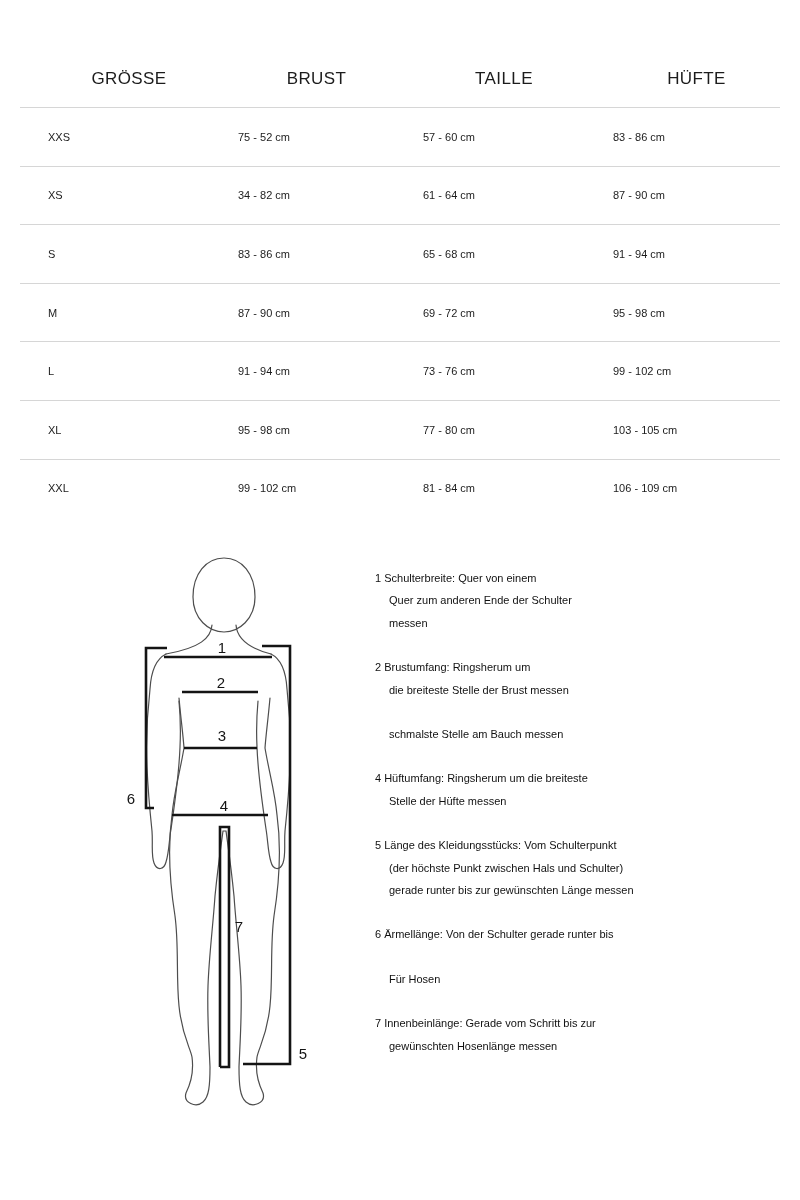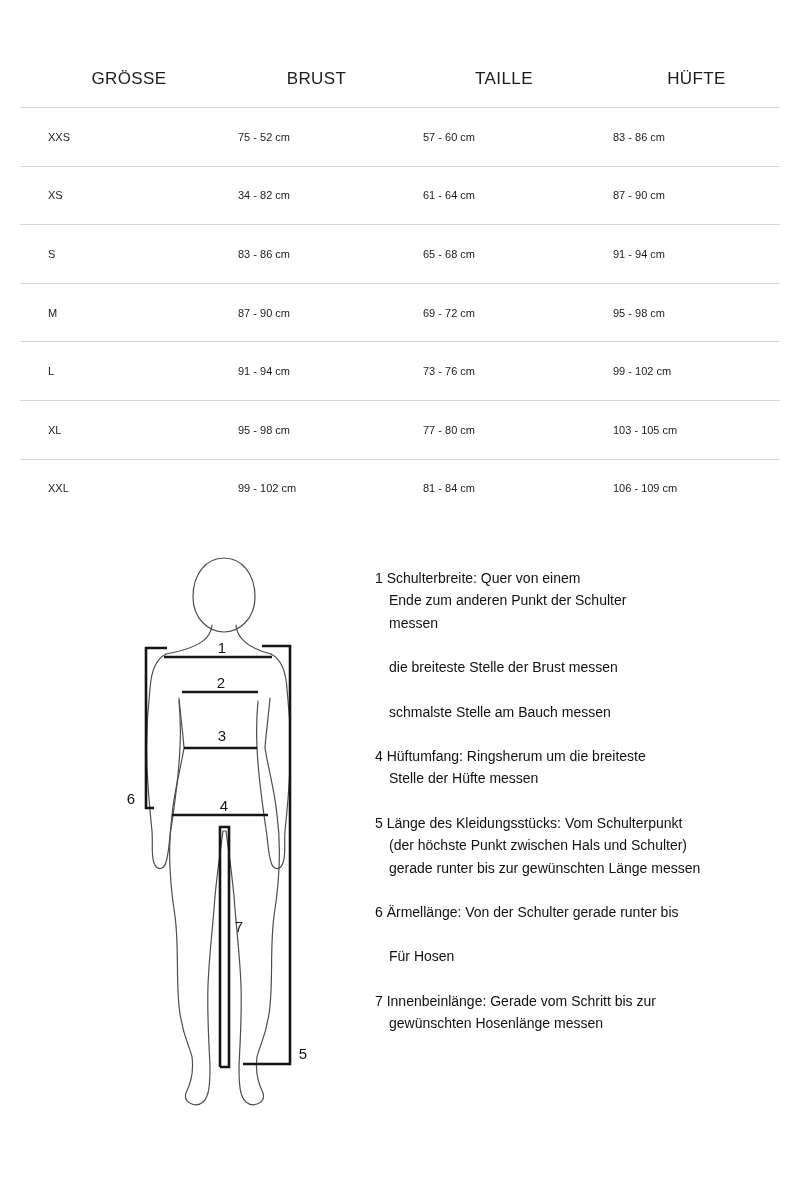--- a/index.html
+++ b/index.html
@@ -21,21 +21,21 @@
     padding:0 0 0 28px;border-top:1px solid #d6d6d6;color:#1c1c1c;
   }
   
   .figure-svg{position:absolute;left:110px;top:548px;}
   .outline{fill:none;stroke:#4d4d4d;stroke-width:1.2;stroke-linecap:round;}
   .measure{fill:none;stroke:#141414;stroke-width:2.6;}
   .mlabel{font-family:"Liberation Sans",sans-serif;font-size:15px;fill:#141414;text-anchor:middle;}
   
   .instructions{
     position:absolute;left:375px;top:567px;width:425px;
-    font-size:14px;line-height:22.4px;color:#111111;
+    font-size:11px;line-height:22.4px;color:#111111;
   }
   .instructions .item{margin-bottom:22px;}
   .instructions .line{padding-left:14px;}
   .instructions .line.first{padding-left:0;}
 </style>
 </head>
 <body>
 
 <table class="size-table">
   <colgroup>
@@ -126,24 +126,25 @@
     <text class="mlabel" x="114" y="263">4</text>
     <text class="mlabel" x="193" y="511">5</text>
     <text class="mlabel" x="21" y="256">6</text>
     <text class="mlabel" x="129" y="384">7</text>
   </g>
 </svg>
 
 <div class="instructions">
     <div class="item">
       <div class="line first">1 Schulterbreite: Quer von einem</div>
-      <div class="line">Ende zum anderen Punkt der Schulter</div>
+      <div class="line">Quer zum anderen Ende der Schulter</div>
       <div class="line">messen</div>
     </div>
     <div class="item">
+      <div class="line first">2 Brustumfang: Ringsherum um</div>
       <div class="line">die breiteste Stelle der Brust messen</div>
     </div>
     <div class="item">
       <div class="line">schmalste Stelle am Bauch messen</div>
     </div>
     <div class="item">
       <div class="line first">4 Hüftumfang: Ringsherum um die breiteste</div>
       <div class="line">Stelle der Hüfte messen</div>
     </div>
     <div class="item">

